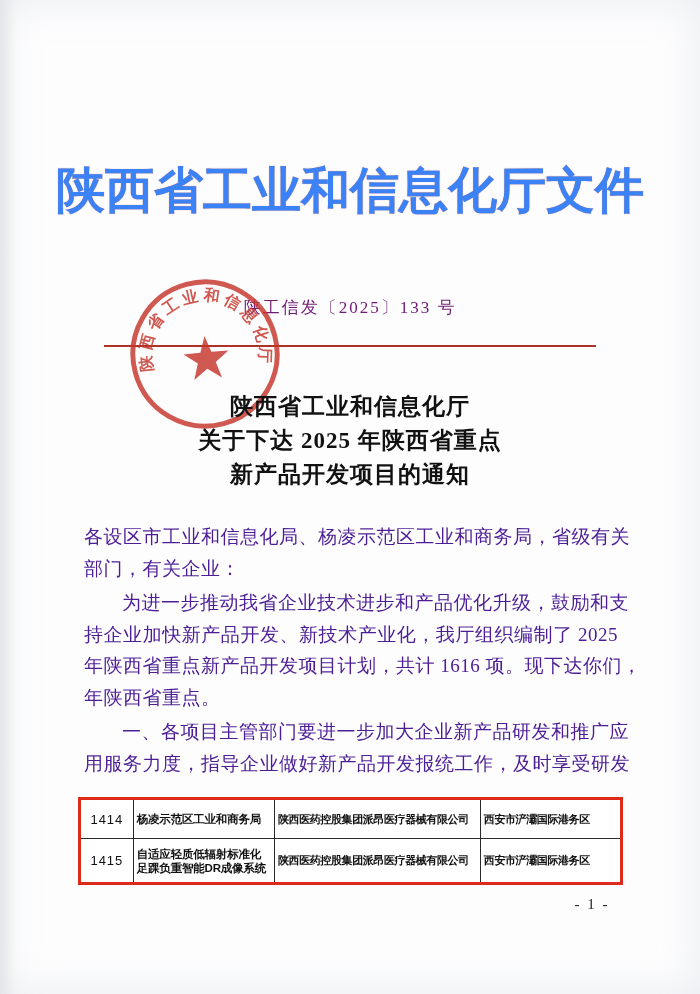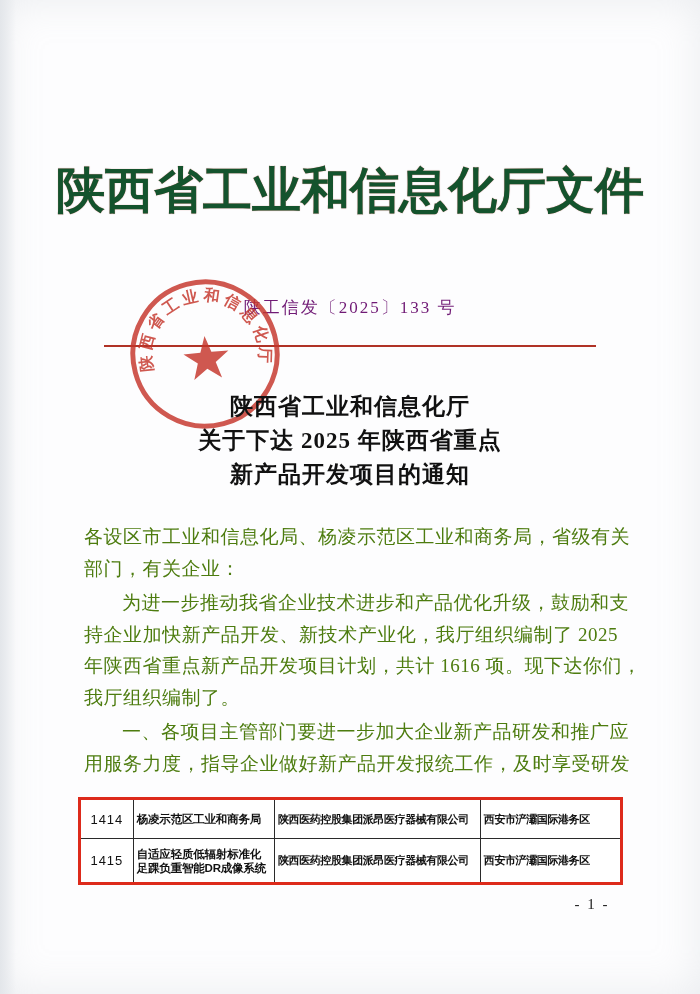--- a/index.html
+++ b/index.html
@@ -38,21 +38,21 @@
     position:absolute;left:126px;top:274px;width:158px;height:160px;
     opacity:.82;filter:blur(.4px);
   }
   .subject{
     position:absolute;left:0;top:390px;width:700px;
     text-align:center;font-weight:bold;color:#111;
     font-size:23px;line-height:34px;letter-spacing:1px;
   }
   .body-text{
     position:absolute;left:84px;top:521px;width:534px;
-    font-size:19px;color:#4d7c0f;letter-spacing:.5px;
+    font-size:19px;color:#4c1d95;letter-spacing:.5px;
   }
   .body-line{
     height:31.5px;line-height:31.5px;white-space:nowrap;
     text-align:justify;text-align-last:justify;text-justify:inter-character;
   }
   .body-line.no-fill{text-align-last:left;}
   .body-line.indent{text-indent:2em;}
   .body-line.pgap{margin-top:3px;}
   .hl-table{
     position:absolute;left:78px;top:797px;width:545px;
@@ -78,21 +78,21 @@
   .page-number{
     position:absolute;left:552px;top:896px;width:80px;
     text-align:center;font-size:15px;color:#222;letter-spacing:2px;
   }
 </style>
 </head>
 <body>
 
 <div class="page">
 
-  <div class="letterhead-title" style="color:#14532d">陕西省工业和信息化厅文件</div>
+  <div class="letterhead-title" style="color:#3b82f6">陕西省工业和信息化厅文件</div>
 
   <div class="doc-number">陕工信发〔2025〕133 号</div>
 
   <div class="red-rule"></div>
 
   <svg class="seal" viewBox="0 0 160 160">
     <g transform="rotate(-15 80 80)">
       <circle cx="80" cy="80" r="73" fill="none" stroke="#c5352a" stroke-width="5"></circle>
       <path transform="translate(80,86) rotate(10)" fill="#c5352a" d="M0,-24 L5.6,-7.7 L22.8,-7.4 L9.1,3 L14.1,19.4 L0,9.3 L-14.1,19.4 L-9.1,3 L-22.8,-7.4 L-5.6,-7.7 Z"></path>
       <path id="sealArc" d="M 30,104 A 55,55 0 1 1 130,104" fill="none"></path>
@@ -107,21 +107,21 @@
     <div>关于下达 2025 年陕西省重点</div>
     <div>新产品开发项目的通知</div>
   </div>
 
   <div class="body-text">
     <div class="body-line">各设区市工业和信息化局、杨凌示范区工业和商务局，省级有关</div>
     <div class="body-line no-fill">部门，有关企业：</div>
     <div class="body-line indent pgap">为进一步推动我省企业技术进步和产品优化升级，鼓励和支</div>
     <div class="body-line">持企业加快新产品开发、新技术产业化，我厅组织编制了 2025</div>
     <div class="body-line">年陕西省重点新产品开发项目计划，共计 1616 项。现下达你们，</div>
-    <div class="body-line no-fill">我厅组织编制了。</div>
+    <div class="body-line no-fill">年陕西省重点。</div>
     <div class="body-line indent pgap">一、各项目主管部门要进一步加大企业新产品研发和推广应</div>
     <div class="body-line">用服务力度，指导企业做好新产品开发报统工作，及时享受研发</div>
   </div>
 
   <div class="hl-table">
     <div class="hl-row row-1">
       <div class="hl-cell c-num">1414</div>
       <div class="hl-cell c-product">杨凌示范区工业和商务局</div>
       <div class="hl-cell c-company">陕西医药控股集团派昂医疗器械有限公司</div>
       <div class="hl-cell c-district">西安市浐灞国际港务区</div>

